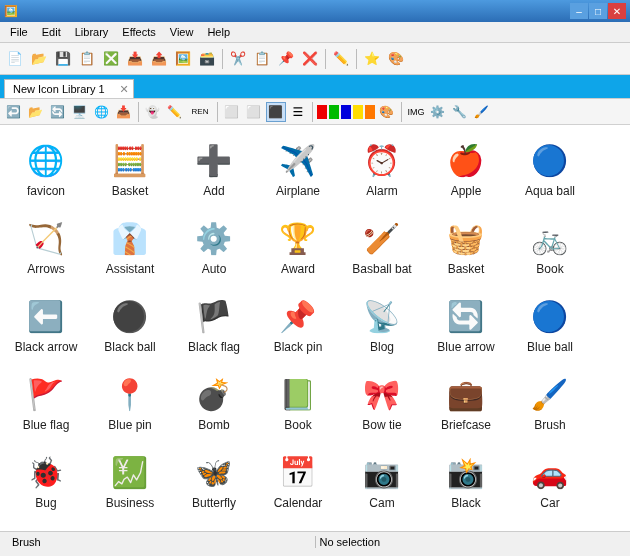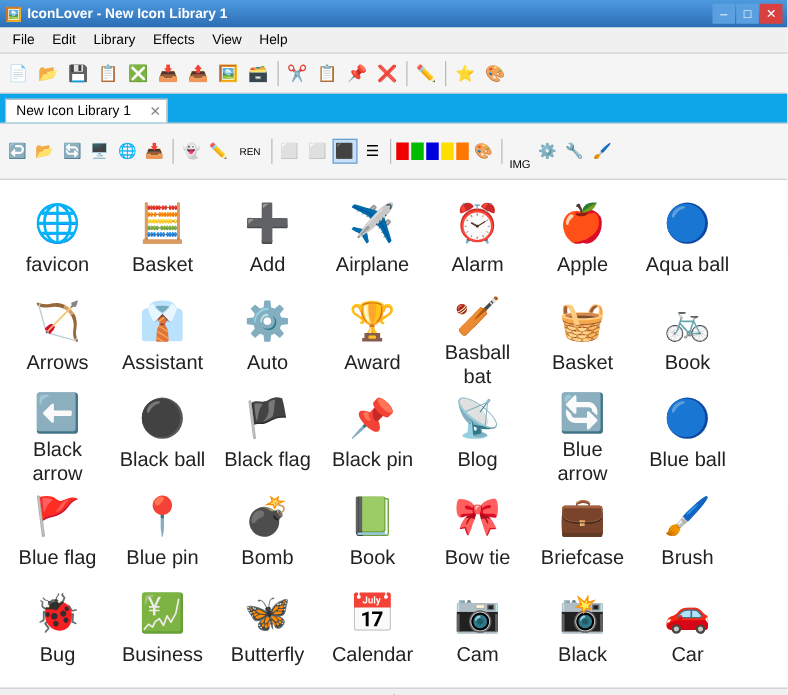--- a/index.html
+++ b/index.html
@@ -144,21 +144,21 @@
     .icon-visual {
       width: 44px;
       height: 44px;
       display: flex;
       align-items: center;
       justify-content: center;
       font-size: 30px;
       margin-bottom: 2px;
     }
     .icon-label {
-      font-size: 16px;
+      font-size: 12px;
       text-align: center;
       color: #222;
       line-height: 1.2;
       word-break: break-word;
     }
 
     
     .icon-grid::-webkit-scrollbar { width: 14px; }
     .icon-grid::-webkit-scrollbar-track { background: #f0f0f0; border-left: 1px solid #ccc; }
     .icon-grid::-webkit-scrollbar-thumb { background: #c0c0c0; border: 1px solid #aaa; }
@@ -180,21 +180,20 @@
       border-right: 1px solid #bbb;
     }
     .status-section:last-child { border-right: none; }
   </style>
 </head>
 <body>
 
 <div class="title-bar">
   <div class="title-bar-left">
     <span>🖼️</span>
-    <span>IconLover - New Icon Library 1</span>
   </div>
   <div class="title-bar-controls">
     <button class="title-bar-btn minimize">–</button>
     <button class="title-bar-btn maximize">□</button>
     <button class="title-bar-btn close">✕</button>
   </div>
 </div>
 
 <div class="menu-bar">
   <span class="menu-item">File</span>
@@ -251,21 +250,21 @@
   <button class="inner-btn active" style="background:#c8dff7;border-color:#6aa0d0;">⬛</button>
   <button class="inner-btn">☰</button>
   <div class="toolbar-sep"></div>
   <button class="inner-btn" style="background:#e00;width:10px;height:14px;border:none;"></button>
   <button class="inner-btn" style="background:#0b0;width:10px;height:14px;border:none;"></button>
   <button class="inner-btn" style="background:#00d;width:10px;height:14px;border:none;"></button>
   <button class="inner-btn" style="background:#fd0;width:10px;height:14px;border:none;"></button>
   <button class="inner-btn" style="background:#f70;width:10px;height:14px;border:none;"></button>
   <button class="inner-btn">🎨</button>
   <div class="toolbar-sep"></div>
-  <button class="inner-btn" style="font-size:9px;margin-top:20px;">IMG</button>
+  <button class="inner-btn" style="font-size:9px;">IMG</button>
   <button class="inner-btn">⚙️</button>
   <button class="inner-btn">🔧</button>
   <button class="inner-btn">🖌️</button>
 </div>
 
 <div class="main-area">
   <div class="icon-grid" id="icon-grid">
 
   <div class="icon-cell">
         <div class="icon-visual">🌐</div>

